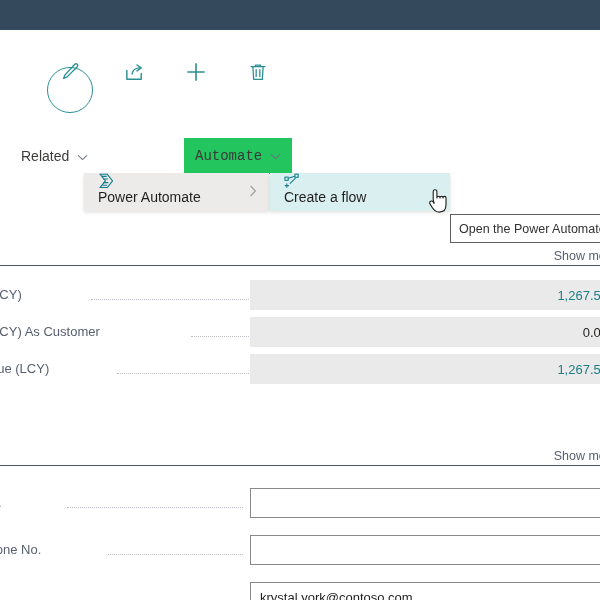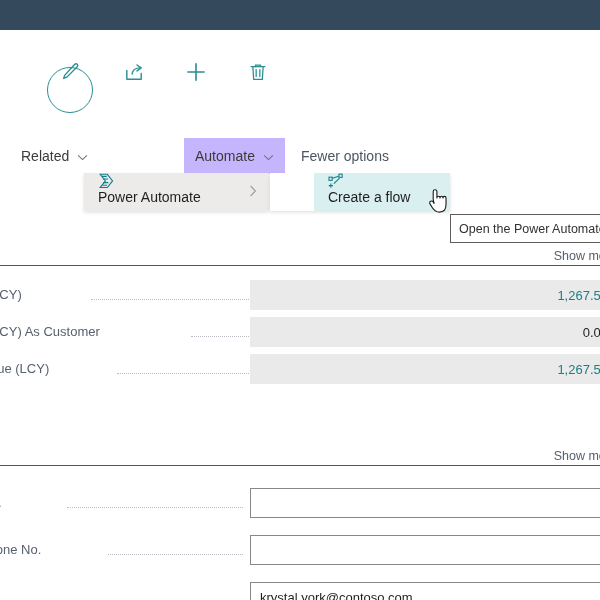--- a/index.html
+++ b/index.html
@@ -71,21 +71,22 @@
     color: #3b3a39;
     cursor: pointer;
     white-space: nowrap;
     justify-content: space-between;
   }
   .menu-item .chev {
     margin-left: 8px;
     display: inline-block;
   }
   .menu-item.active {
-    background: #c4b5fd;
+    background: #22c55e;
+    font-family: Liberation Mono, monospace;
   }
   .menu-plain {
     position: absolute;
     top: 0;
     height: 36px;
     display: flex;
     align-items: center;
     font-size: 14px;
     color: #4b5563;
     cursor: pointer;
@@ -132,21 +133,21 @@
 
   
   .dropdown-l2 {
     position: absolute;
     left: 270px; top: 173px;
     width: 180px;
     background: #ffffff;
     box-shadow: 0 1.6px 3.6px rgba(0,0,0,0.13), 0 0.3px 0.9px rgba(0,0,0,0.10);
     z-index: 45;
   }
-  .menu-row.selected { background: #d9eff0; margin-left: 44px; }
+  .menu-row.selected { background: #d9eff0; }
 
   
   .tooltip {
     position: absolute;
     left: 450px; top: 214px;
     width: 190px; height: 29px;
     background: #ffffff;
     border: 1px solid #605e5c;
     box-sizing: border-box;
     display: flex;
@@ -307,23 +308,20 @@
 
   <div class="menu-item active" style="left:184px;">
     <span>Automate</span>
     <span class="chev">
       <svg width="11" height="7" viewBox="0 0 12 8" fill="none" stroke="#6b7280" stroke-width="1.2">
         <path d="M1 1.6 6 6.4l5-4.8"></path>
       </svg>
     </span>
   </div>
 
-  <div class="menu-plain" style="left:301px;">
-    <span>Fewer options</span>
-  </div>
 </div>
 
 <div class="section" style="top:239px;">
   <div class="showmore-row">
     <span class="showmore">Show mor</span>
   </div>
   <div class="section-rule"></div>
 
   <div style="height:12px;"></div>
 

